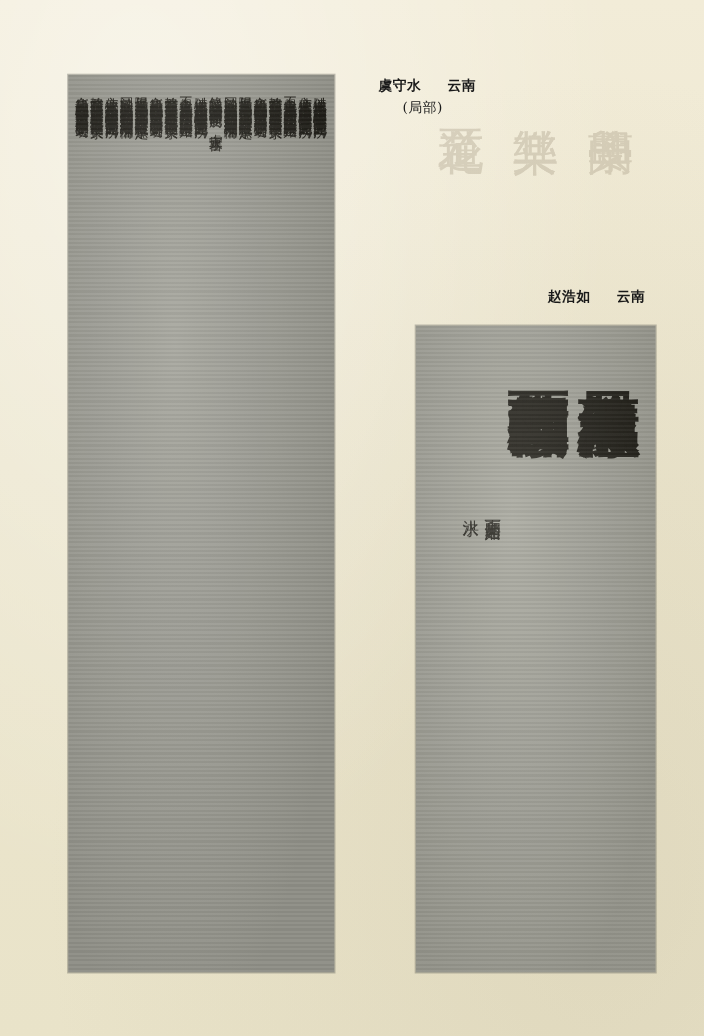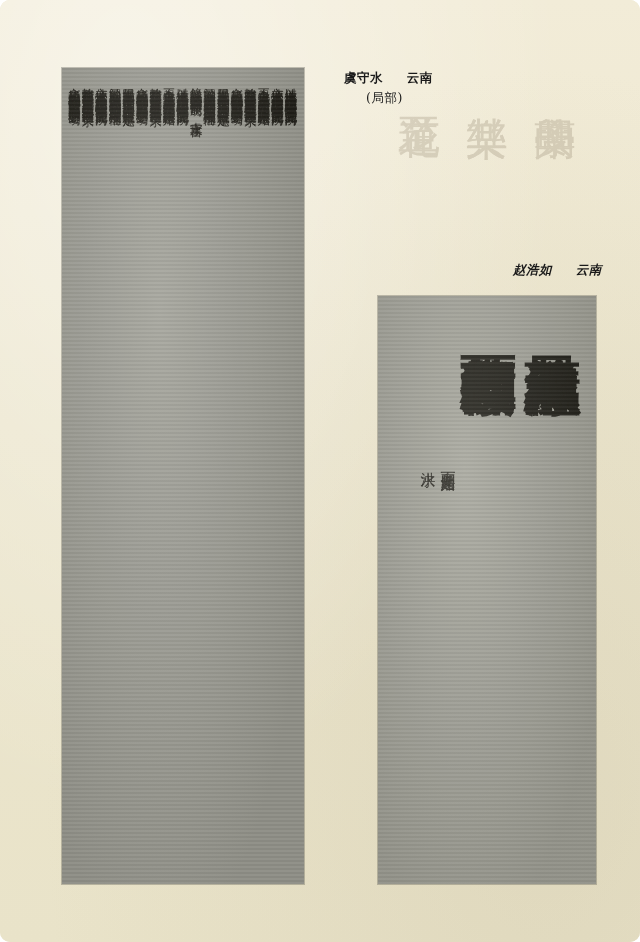--- a/index.html
+++ b/index.html
@@ -9,21 +9,20 @@
   }
   body {
     font-family: "Liberation Sans", sans-serif;
   }
   #page {
     position: relative;
     width: 640px;
     height: 942px;
     background: #efe9d2;
     overflow: hidden;
-    border-radius: 10px;
   }
   
   #page::before {
     content: "";
     position: absolute;
     inset: 0;
     background:
       radial-gradient(ellipse at 20% 10%, rgba(255,255,255,0.45), rgba(255,255,255,0) 60%),
       radial-gradient(ellipse at 85% 85%, rgba(200,190,160,0.30), rgba(255,255,255,0) 65%),
       linear-gradient(180deg, #f2ecd8 0%, #ece6ce 45%, #e9e3c9 100%);
@@ -147,21 +146,21 @@
     position: absolute;
     color: #1a1a1a;
     font-family: "DejaVu Serif", serif;
     font-size: 12.5px;
     font-weight: 700;
     letter-spacing: 0.5px;
     white-space: nowrap;
   }
   #caption-left-line1 { left: 344px; top: 70px; }
   #caption-left-line2 { left: 366px; top: 90px; font-weight: 400; }
-  #caption-right      { left: 513px; top: 262px; font-style: italic; }
+  #caption-right      { left: 498px; top: 262px; }
   .cap-gap { display: inline-block; width: 14px; }
 </style>
 </head>
 <body>
 
 <div id="page">
 
   <div id="ghost-block">
     <div class="gcols">
       <div class="gcol">學興蘭</div>

